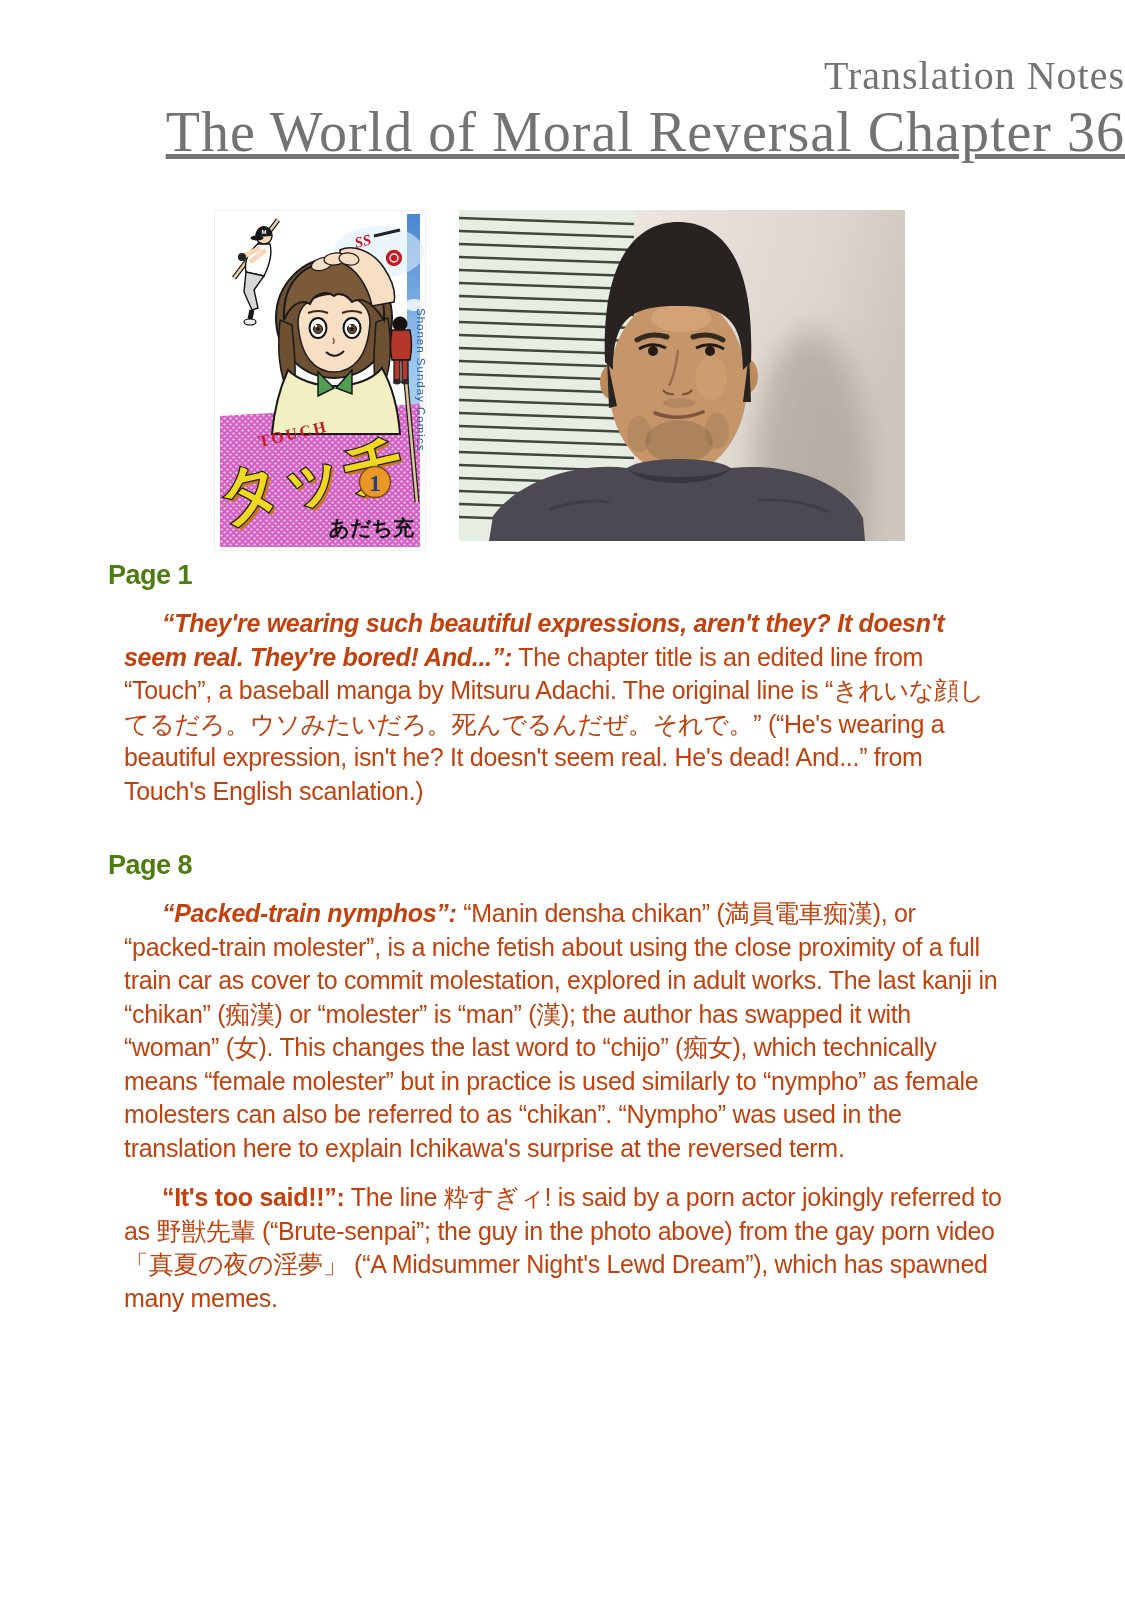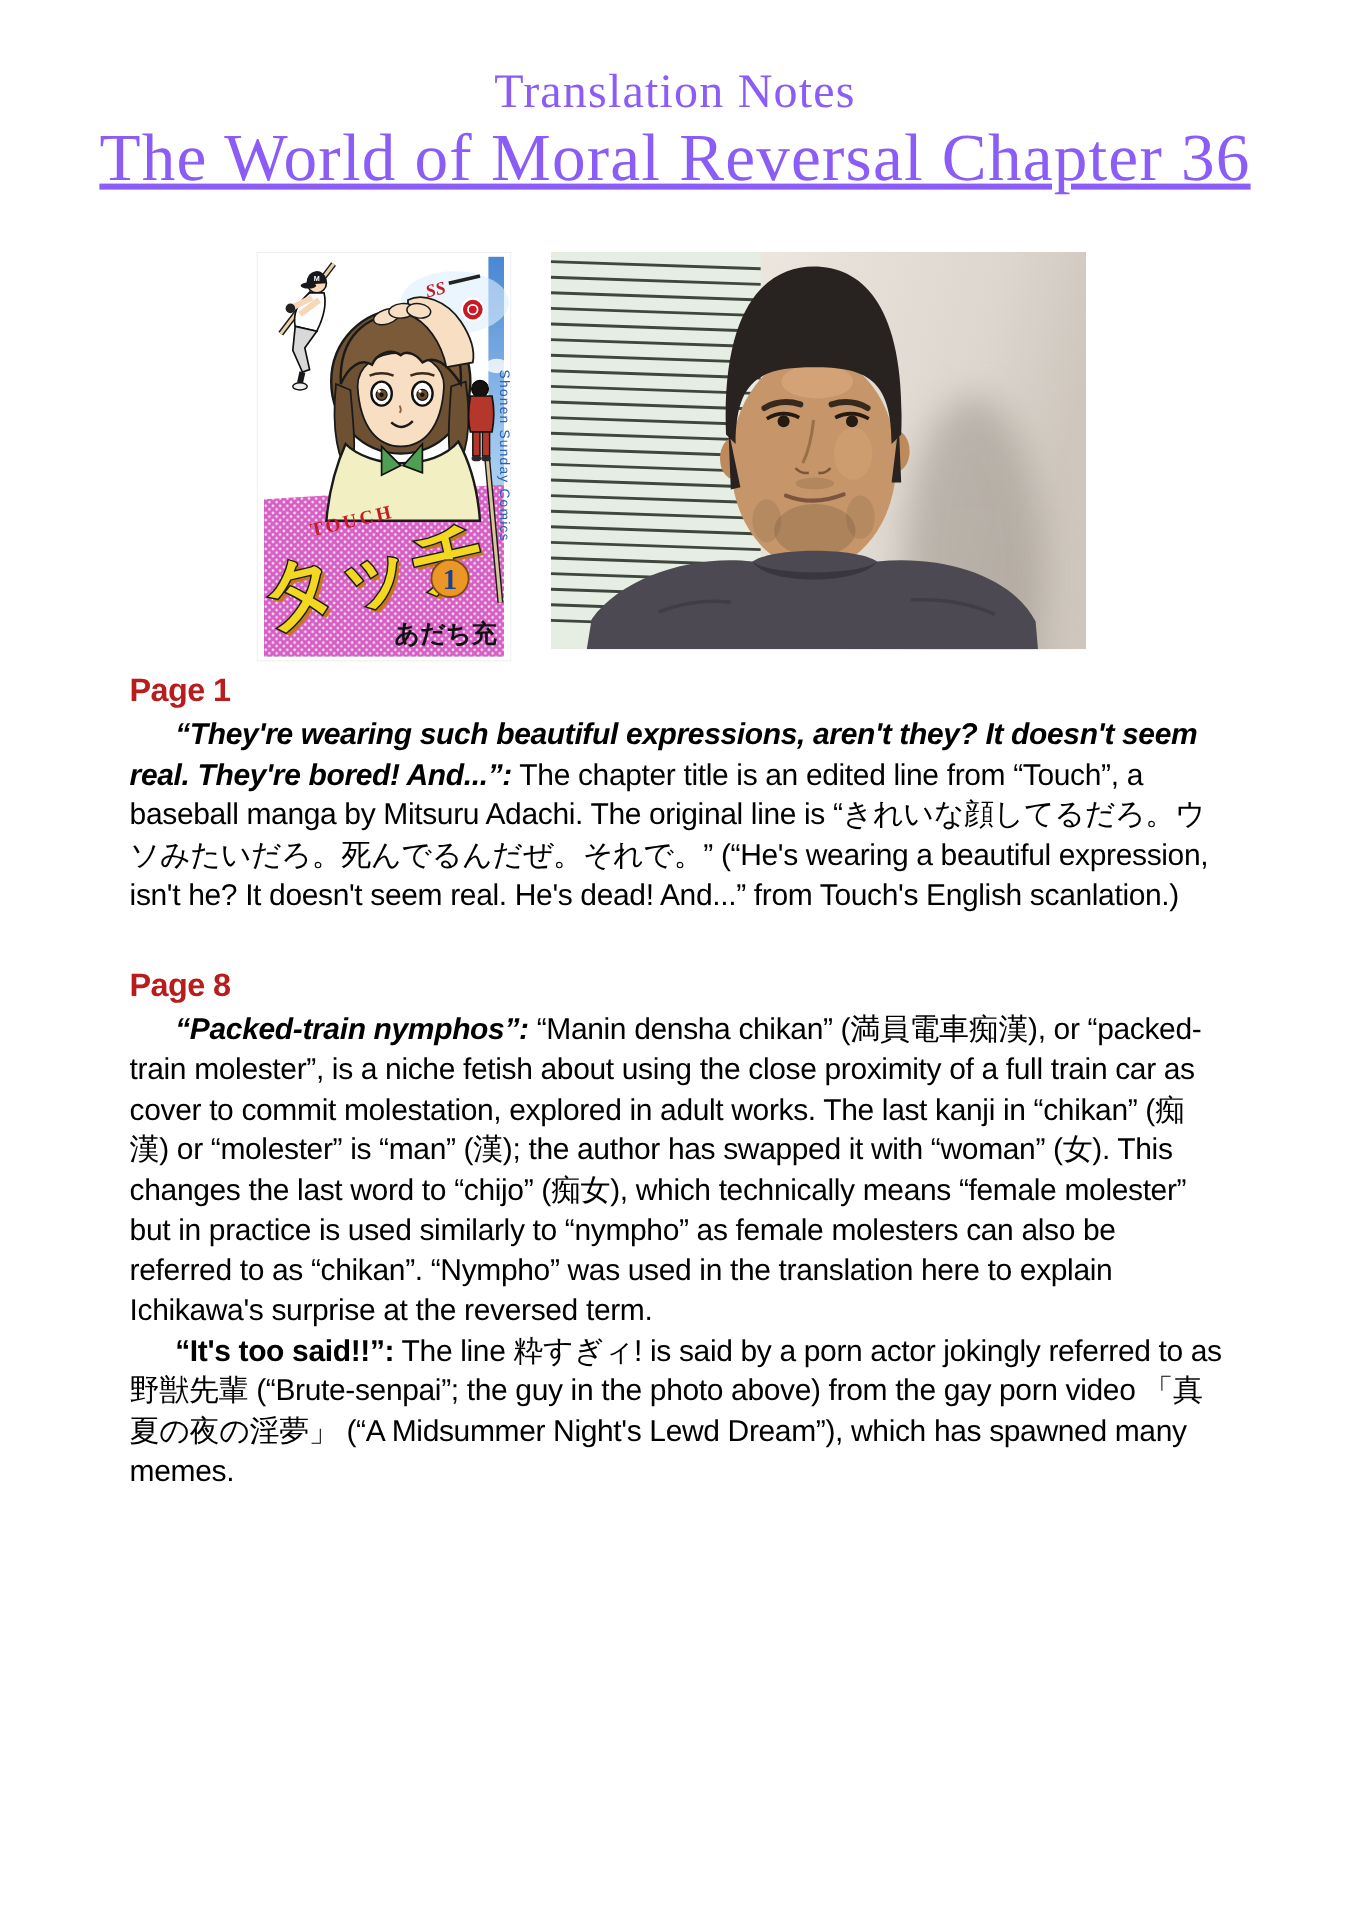--- a/index.html
+++ b/index.html
@@ -1,36 +1,36 @@
 <!DOCTYPE html>
 <html><head>
 <meta charset="utf-8">
 <style>
   html,body { margin:0; padding:0; background:#ffffff; }
   .page {
     position:relative; width:1125px; height:1600px; background:#ffffff;
     overflow:hidden; font-family:"Liberation Sans", sans-serif; color:#1d1d1d;
   }
-  .header { position:absolute; top:55px; left:0; width:1125px; text-align:center; font-family:cursive; color:#8b5cf6; }
+  .header { position:absolute; top:55px; left:0; width:1125px; text-align:right; font-family:cursive; color:#737373; }
   .title    { font-size:40px; line-height:1.05; font-weight:400; letter-spacing:1px; }
   .subtitle { font-size:56px; line-height:1.05; font-weight:400; margin-top:6px; letter-spacing:1px;text-decoration:underline; }
 
   .images-row { position:absolute; top:210px; left:214px; display:flex; gap:33px; }
   .cover-box { width:212px; height:341px; }
   .photo-box { width:446px; height:331px; }
   .cover-box svg, .photo-box svg { display:block; }
 
   .content { position:absolute; top:548px; left:108px; width:911px; }
   .page-heading {
-    font-size:27px; font-weight:700; margin:42px 0 5px 0; letter-spacing:-0.5px; color:#b91c1c;
+    font-size:27px; font-weight:700; margin:42px 0 5px 0; letter-spacing:-0.5px; color:#4d7c0f;
   }
   .page-heading.first { margin-top:12px; }
   .note {
-    font-size:25px; line-height:33.5px; margin:0; text-indent:38px;
-    letter-spacing:-0.3px; color:#000000;
+    font-size:25px; line-height:33.5px; margin:16px; text-indent:38px;
+    letter-spacing:-0.3px; color:#c2410c;
   }
   .lead { font-weight:700; }
   .italic { font-style:italic; }
 </style>
 </head>
 <body>
 
 <div class="page">
 
   <div class="header">

